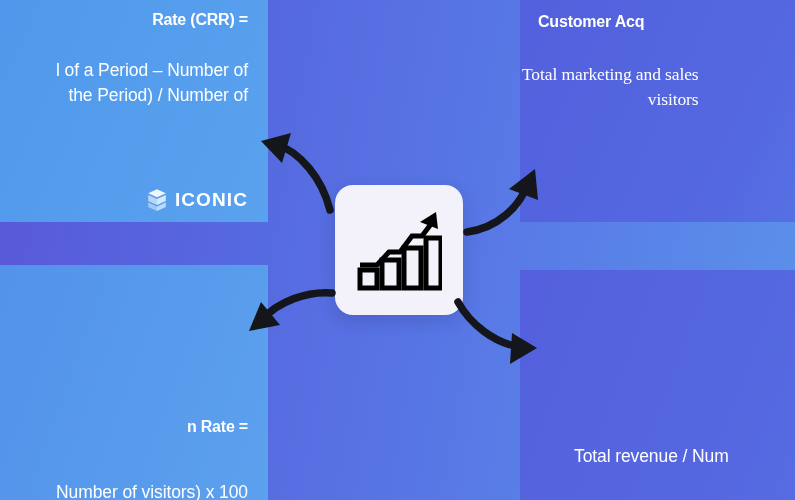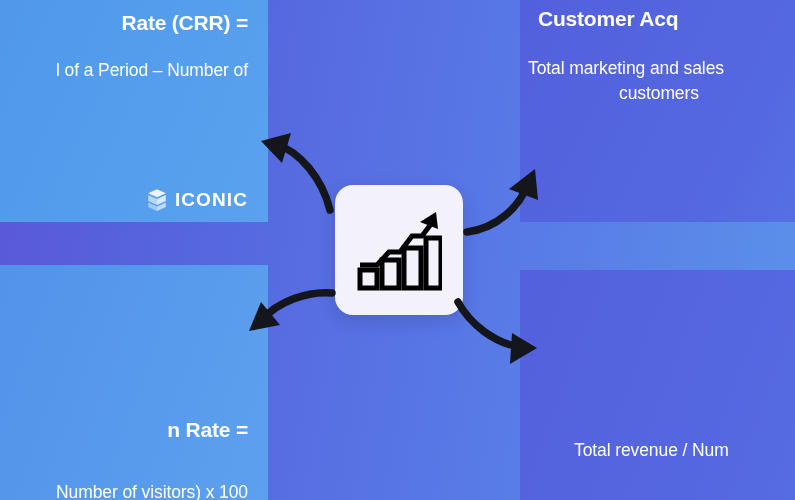--- a/index.html
+++ b/index.html
@@ -51,42 +51,42 @@
     top: 270px;
     width: 525px;
     height: 255px;
     background: linear-gradient(110deg, #5460dd 0%, #5569e1 50%, #5b7fe7 100%);
     padding: 0 0 0 18px;
   }
 
   
   .metric-title {
     color: #ffffff;
-    font-size: 21px;
+    font-size: 16px;
     font-weight: bold;
     line-height: 1.25;
     white-space: nowrap;
     letter-spacing: -0.2px;
   }
   .metric-formula {
     color: #ffffff;
     font-size: 17.5px;
     font-weight: normal;
     line-height: 1.45;
     white-space: nowrap;
     letter-spacing: -0.1px;
   }
   .align-right { text-align: right; }
-  .align-left  { text-align: center; }
+  .align-left  { text-align: right; margin-top: 6px; }
 
   .tl-title   { position: absolute; right: 20px; top: 10px; }
   .tl-formula { position: absolute; right: 20px; top: 58px; margin-left: 24px; }
 
   .tr-title   { position: absolute; left: 18px; top: 6px;  }
-  .tr-formula { position: absolute; left: 8px; top: 56px; }
+  .tr-formula { position: absolute; left: 2px; top: 56px; font-family: Liberation Serif, serif; }
 
   .bl-title   { position: absolute; right: 20px; top: 152px; }
   .bl-formula { position: absolute; right: 20px; top: 215px; }
 
   .br-title   { position: absolute; left: 18px; top: 113px; }
   .br-formula { position: absolute; left: 18px; top: 168px; }
 
   
   .logo {
     position: absolute;
@@ -141,20 +141,21 @@
 </style>
 </head>
 <body>
 
 <div id="stage">
 
   <div class="panel panel-tl">
     <div class="metric-title align-right tl-title">Rate (CRR) =</div>
     <div class="metric-formula align-right tl-formula">
       <div>l of a Period – Number of</div>
+      <div>the Period) / Number of</div>
     </div>
 
     <div class="logo">
       <span>
         <svg class="logo-mark" viewBox="0 0 24 26" aria-hidden="true">
           <g fill="#ffffff" opacity="0.95">
             <path d="M12 1.2 L21.6 5.6 L12 10.0 L2.4 5.6 Z" opacity="0.95"></path>
             <path d="M2.4 7.6 L12 12.0 L12 18.4 L2.4 14.0 Z" opacity="0.6"></path>
             <path d="M21.6 7.6 L12 12.0 L12 18.4 L21.6 14.0 Z" opacity="0.8"></path>
             <path d="M2.4 15.8 L12 20.2 L12 25.0 L2.4 20.6 Z" opacity="0.45"></path>
@@ -163,21 +164,21 @@
         </svg>
       </span>
       <span class="logo-text">ICONIC</span>
     </div>
   </div>
 
   <div class="panel panel-tr">
     <div class="metric-title align-left tr-title">Customer Acq</div>
     <div class="metric-formula align-left tr-formula">
       <div>Total marketing and sales</div>
-      <div style="padding-left:66px">customers</div>
+      <div style="padding-left:66px">visitors</div>
     </div>
   </div>
 
   <div class="panel panel-bl">
     <div class="metric-title align-right bl-title">n Rate =</div>
     <div class="metric-formula align-right bl-formula">
       <div>Number of visitors) x 100</div>
     </div>
   </div>
 

